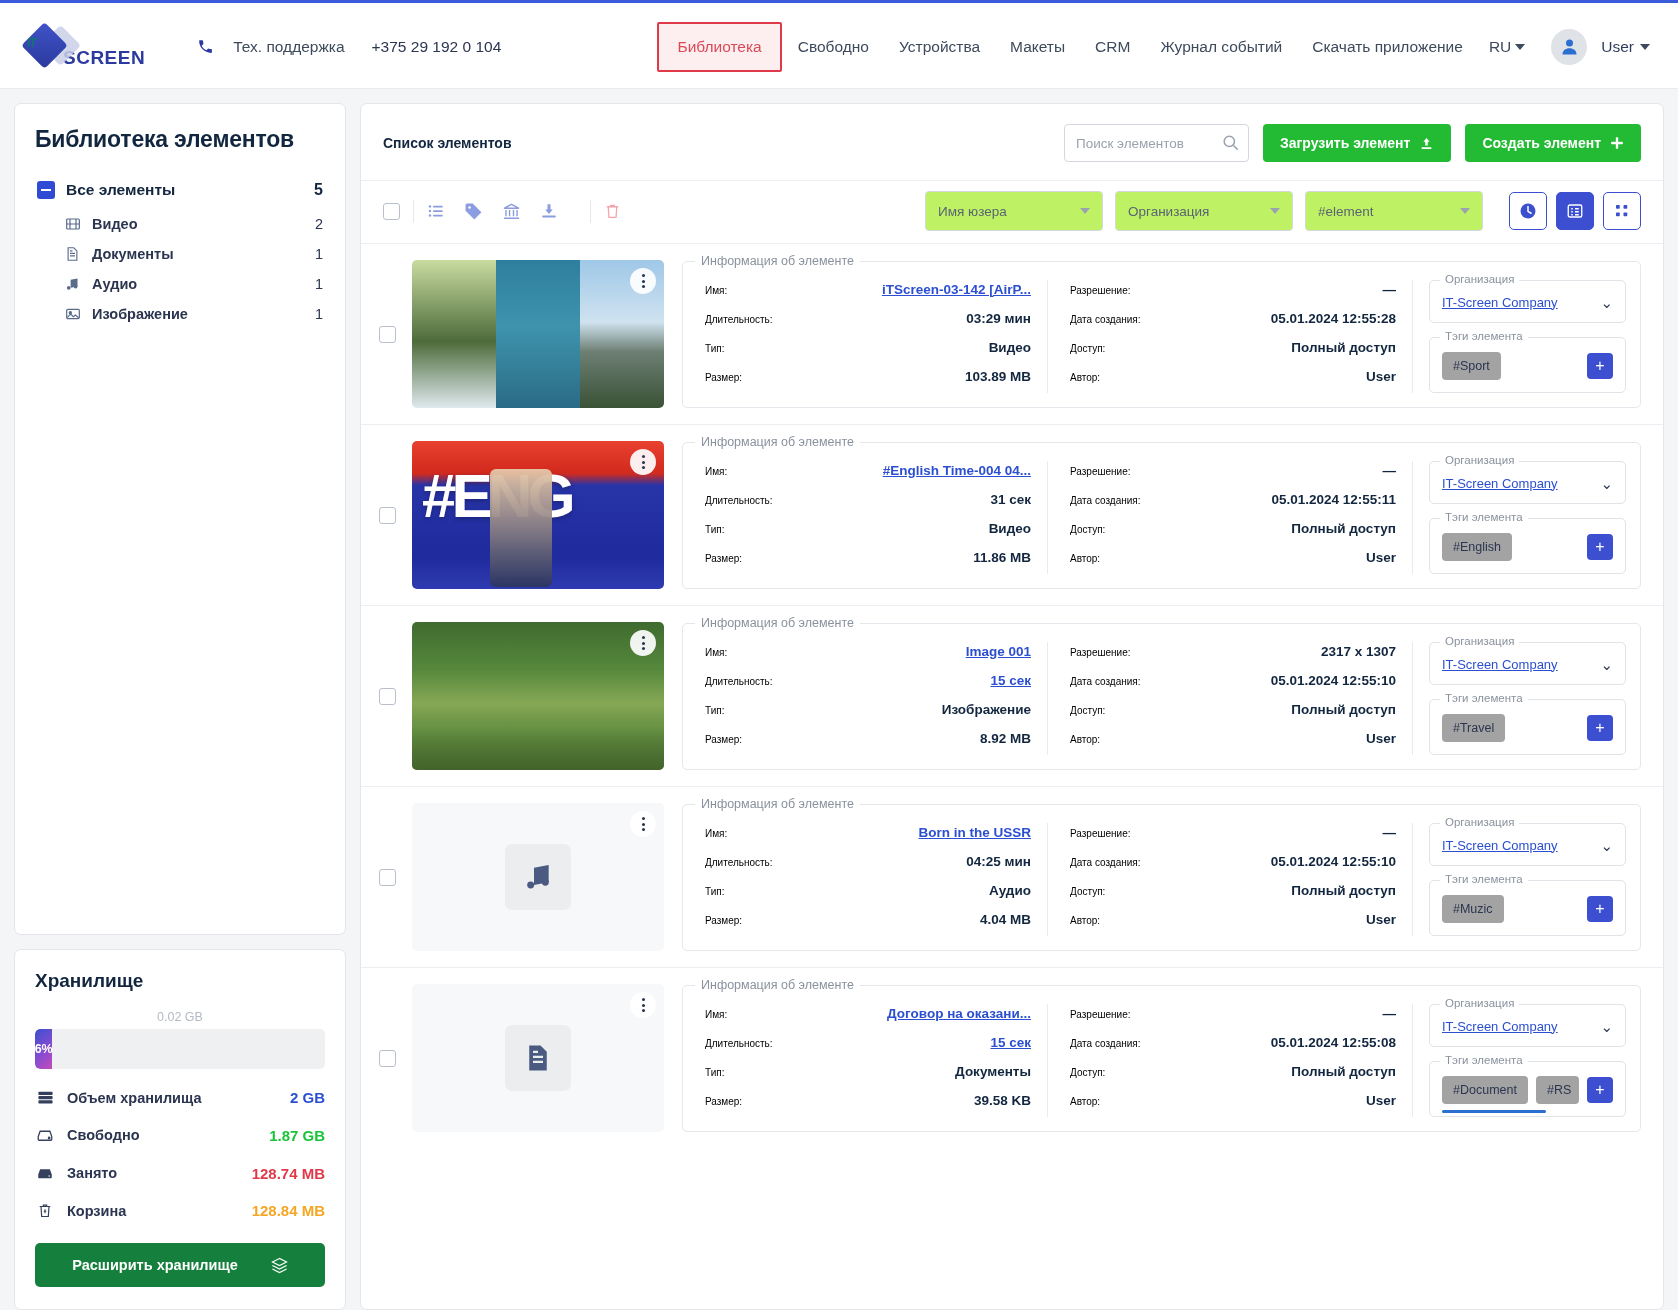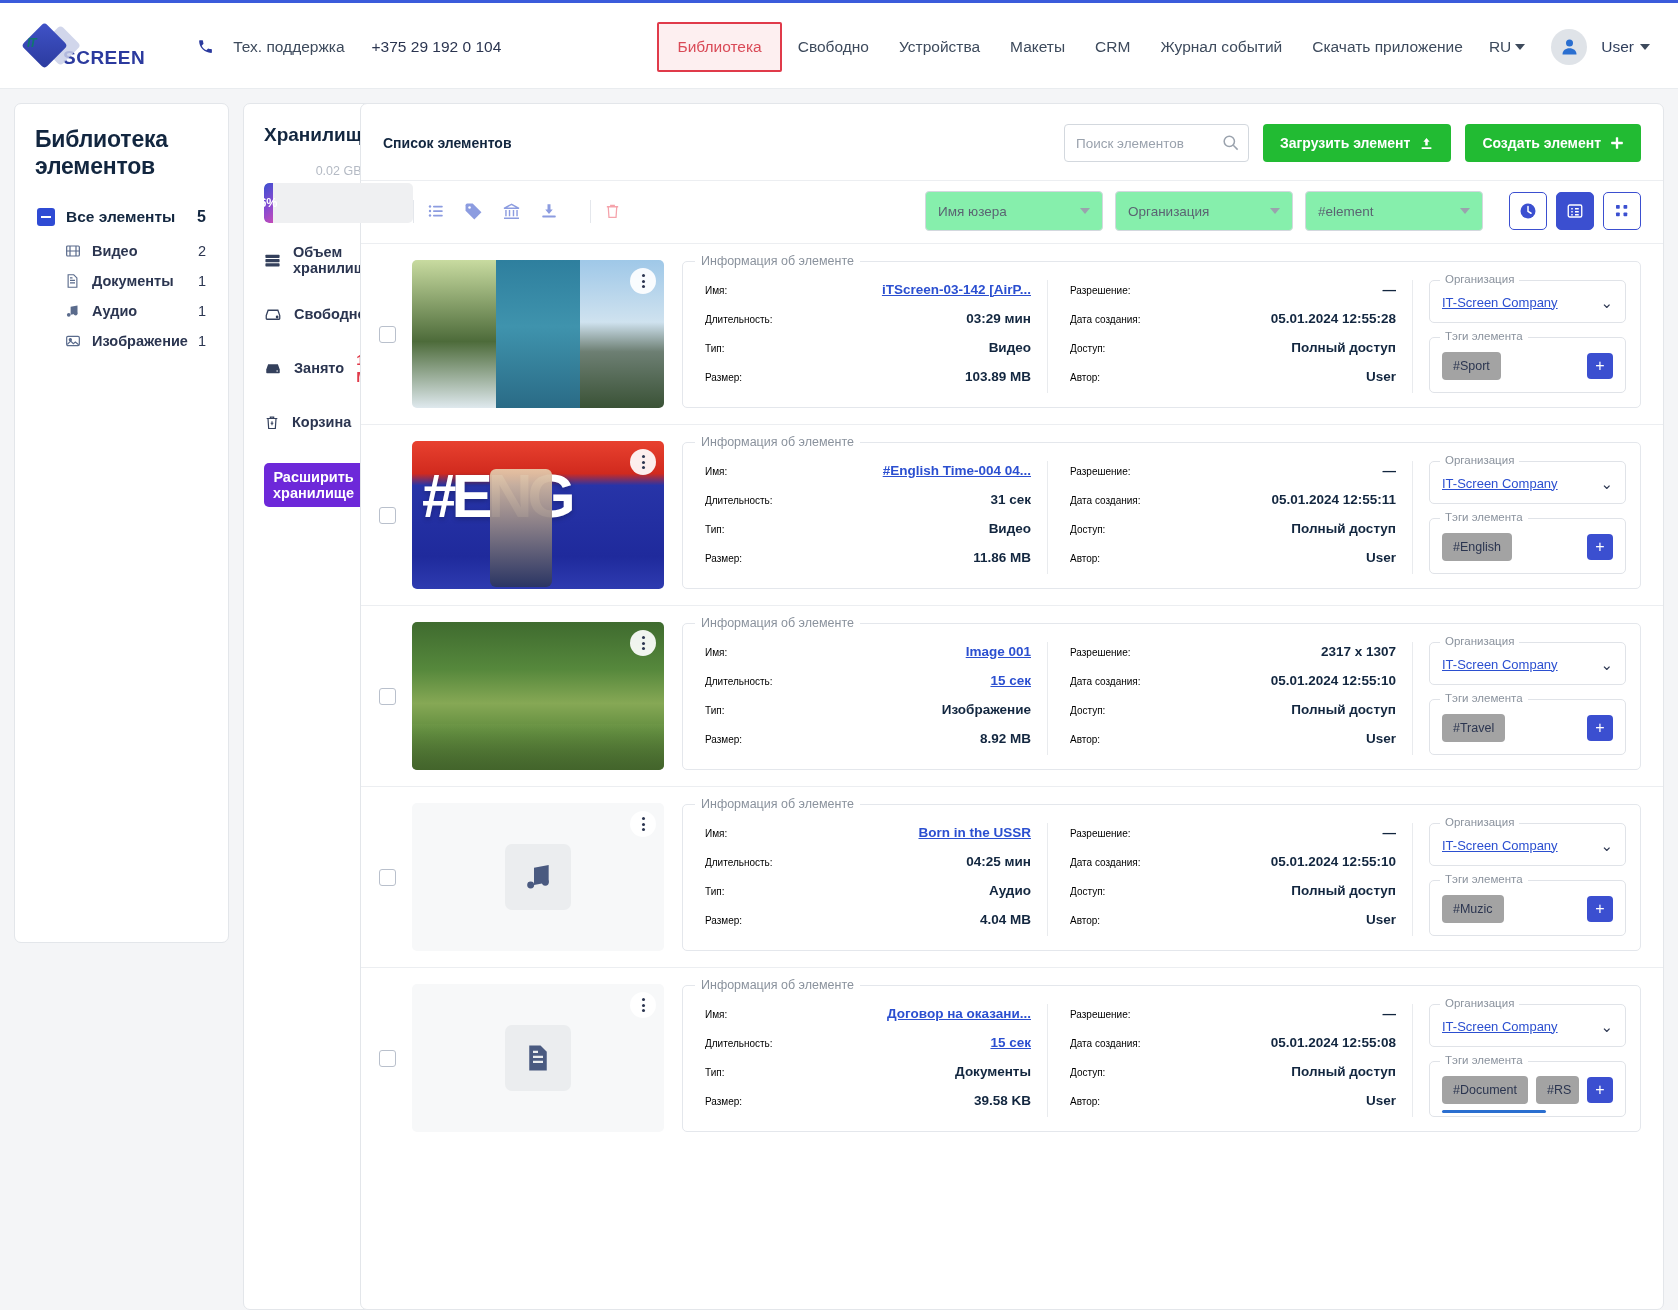--- a/index.html
+++ b/index.html
@@ -60,21 +60,21 @@
     width: 36px; height: 36px; border-radius: 50%; background: #dfe3e8;
     display: flex; align-items: center; justify-content: center; margin-left: 14px;
   }
   .user-btn { display:flex; align-items:center; gap:6px; color:#2f3e5c; font-size:15.5px;
               margin-left: 12px; margin-right: 6px; cursor:pointer; }
 
   
   .page { display: flex; gap: 14px; padding: 14px 14px 0 14px; background: #f4f5f7; height: 1221px; }
 
   
-  .sidebar { width: 332px; display: flex; flex-direction: row; gap: 14px; border-radius: 22px; }
+  .sidebar { width: 332px; display: flex; flex-direction: column; gap: 14px; border-radius: 22px; }
   .card { background: #fff; border: 1px solid #e3e6ea; border-radius: 7px; }
   .lib-card { padding: 22px 20px 20px 20px; height: 840px; }
   .lib-title { font-size: 23px; font-weight: 700; color: #12263f; margin-bottom: 22px; letter-spacing:-.2px;}
   .tree-root { display: flex; align-items: center; gap: 11px; margin-bottom: 4px; padding: 6px 2px; cursor:pointer;}
   .minus-box {
     width: 18px; height: 18px; background: #2f4bd4; border-radius: 3px;
     display:flex; align-items:center; justify-content:center; flex: 0 0 18px;
   }
   .minus-box i { display:block; width: 10px; height: 2.4px; background:#fff; }
   .tree-root .lbl { font-weight: 700; font-size: 15.5px; color: #12263f; }
@@ -96,21 +96,21 @@
     background: linear-gradient(135deg,#3b4fd0 0%,#8b4bd0 60%,#c44bb8 100%);
     border-radius:5px 0 0 5px; display:flex; align-items:center; justify-content:center;
   }
   .bar-pct { color:#fff; font-size:12.5px; font-weight:700; }
   .store-row { display:flex; align-items:center; gap:12px; margin-top: 20px; }
   .store-row .sr-ico { color:#34405c; display:flex; width:20px; justify-content:center;}
   .store-row .sr-lbl { font-size:14.5px; font-weight:700; color:#2b3550; }
   .store-row .sr-val { margin-left:auto; font-size:15px; font-weight:700; }
   .expand-btn {
     margin-top: 24px; width: 100%; height: 44px; border:none; border-radius:5px;
-    background:#6d28d9; color:#fff; font-weight:700; font-size:14.5px; cursor:pointer;
+    background:#15803d; color:#fff; font-weight:700; font-size:14.5px; cursor:pointer;
     display:flex; align-items:center; justify-content:center; gap: 33px;
     font-family: inherit;
   }
 
   
   .main { flex: 1; background:#fff; border:1px solid #e3e6ea; border-radius:7px; padding: 0 0 0 0; overflow:hidden;}
   .main-head { display:flex; align-items:center; padding: 20px 22px 18px 22px; }
   .main-title { font-size: 14px; font-weight: 700; color:#12263f; }
   .search-wrap { margin-left:auto; position:relative; }
   .search-input {
@@ -128,21 +128,21 @@
   .toolbar {
     display:flex; align-items:center; padding: 10px 22px 12px 22px;
     border-top:1px solid #eceef1;
   }
   .cbx { width:17px; height:17px; border:1.6px solid #b9c0cc; border-radius:3px; background:#fff; cursor:pointer; flex:0 0 17px;}
   .tb-div { width:1px; height:23px; background:#e4e7ec; margin: 0 13px; }
   .tb-ico { color:#8c9ce0; margin-right: 19px; display:flex; cursor:pointer; }
   .tb-ico.trash { color:#f5a3ab; margin-right:0; }
   .filters { margin-left:auto; display:flex; align-items:center; gap:12px; }
   .sel {
-    width: 178px; height: 40px; border:1px solid #d3d8de; border-radius:4px; background:#86efac;
+    width: 178px; height: 40px; border:1px solid #d3d8de; border-radius:4px; background:#bef264;
     display:flex; align-items:center; padding: 0 12px; font-size:13.5px; color:#5a6472; cursor:pointer;
   }
   .sel .scar { margin-left:auto; width:0;height:0;border-left:5px solid transparent;
                border-right:5px solid transparent;border-top:6px solid #9aa2ad; }
   .view-group { display:flex; gap:9px; margin-left: 14px; }
   .vbtn {
     width: 38px; height: 38px; border:1px solid #3b4fd0; border-radius:5px; background:#fff;
     display:flex; align-items:center; justify-content:center; color:#3b4fd0; cursor:pointer;
   }
   .vbtn.active { background:#3b4fd0; color:#fff; }

